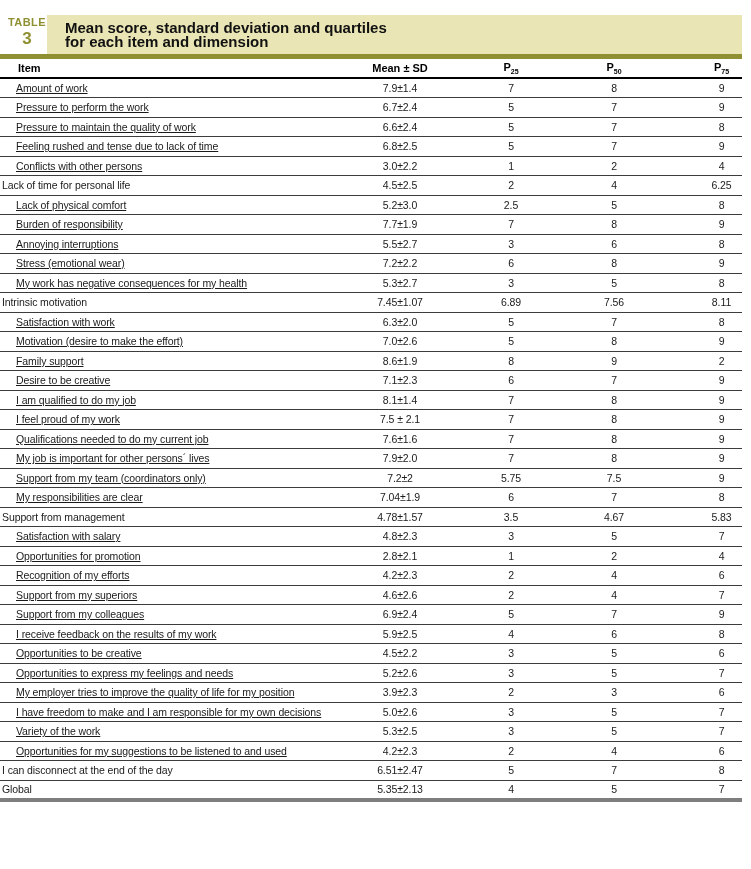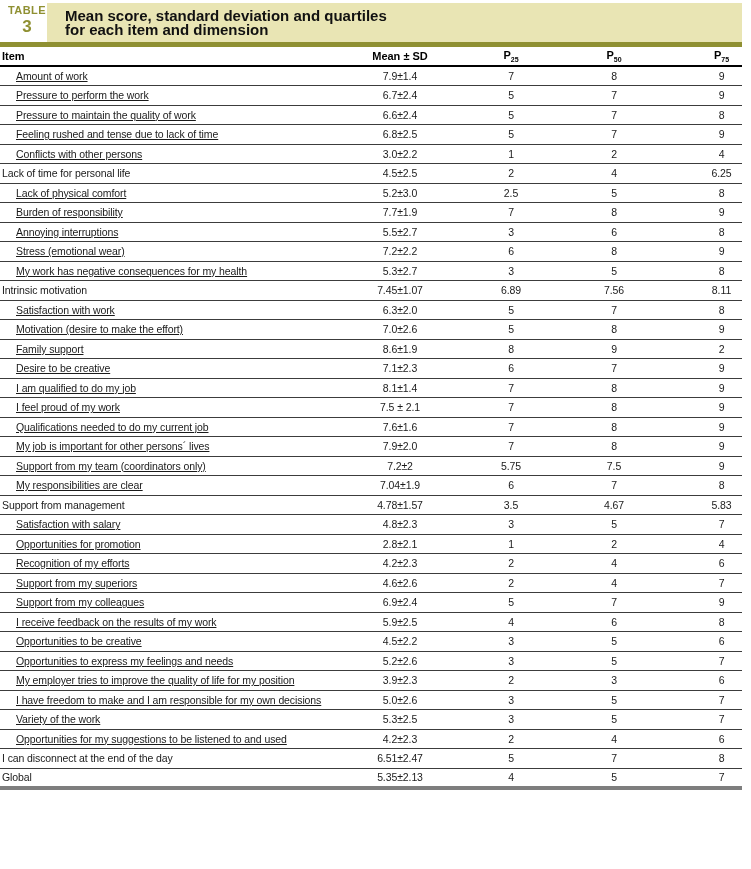--- a/index.html
+++ b/index.html
@@ -12,21 +12,21 @@
   html, body { margin: 0; padding: 0; }
   body {
     width: 751px; height: 869px;
     background: #ffffff;
     font-family: "Liberation Sans", sans-serif;
     color: #1a1a1a;
   }
   .page { position: relative; width: 751px; height: 869px; }
 
   
-  .hdr { position: relative; height: 47px; }
+  .hdr { position: relative; height: 47px; margin-top: 12px; }
   .table-label {
     position: absolute; left: 7px; top: 4px; width: 40px;
     text-align: center; color: var(--accent); font-weight: bold;
   }
   .table-label .word { font-size: 11px; letter-spacing: 0.4px; line-height: 12px; }
   .table-label .num  { font-size: 17px; line-height: 17px; margin-top: 2px; }
   .band {
     position: absolute; left: 47px; top: 3px; width: 695px; height: 39px;
     background: var(--band);
   }
@@ -42,21 +42,21 @@
   col.c-mean { width: 110px; }
   col.c-p25  { width: 112px; }
   col.c-p50  { width: 94px;  }
   col.c-p75  { width: 81px;  }
 
   thead th {
     font-size: 11px; font-weight: bold; color: #000;
     height: 19px; padding: 0; vertical-align: middle;
     border-bottom: 2px solid #000; text-align: center;
   }
-  thead th.item { text-align: left; padding-left: 2px; }
+  thead th.item { text-align: left; padding-left: 18px; }
   thead th sub { font-size: 7px; font-weight: bold; }
   th.p75h { padding-left: 40px; }
 
   tbody td {
     font-size: 10.5px; letter-spacing: -0.1px;
     height: 19.5px; padding: 0; vertical-align: middle;
     border-bottom: 1px solid var(--rule-thin);
   }
   td.item-cell { text-align: left; padding-left: 2px; }
   tr.indent td.item-cell { padding-left: 16px; text-decoration: underline; }

